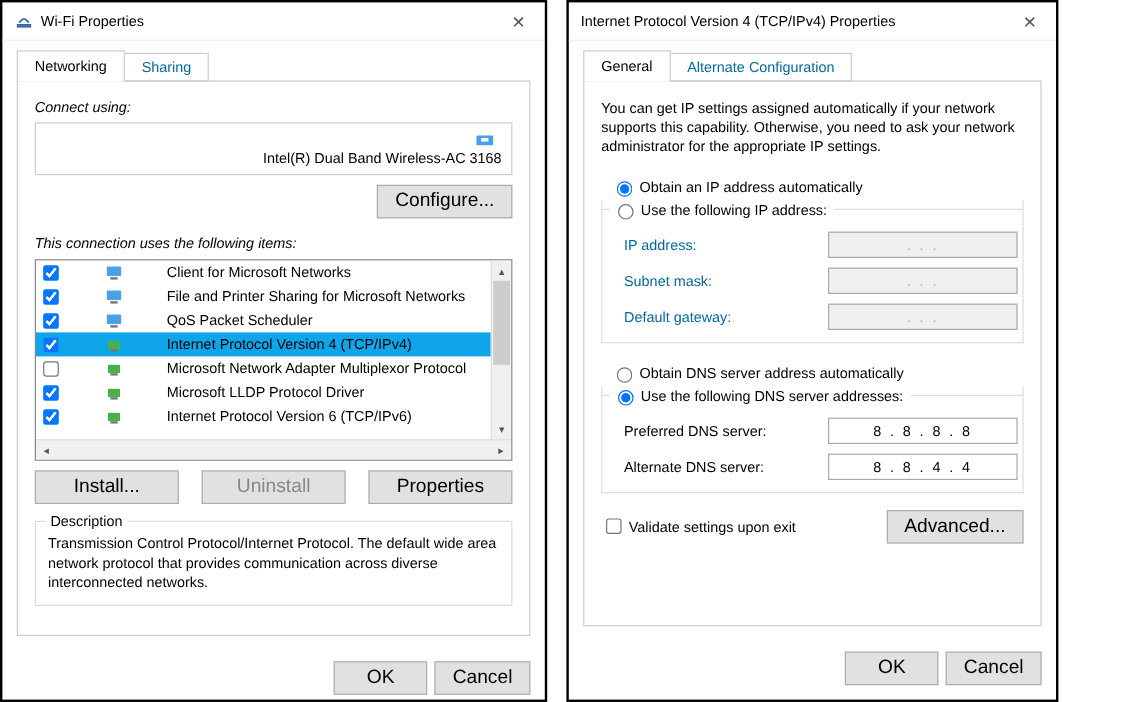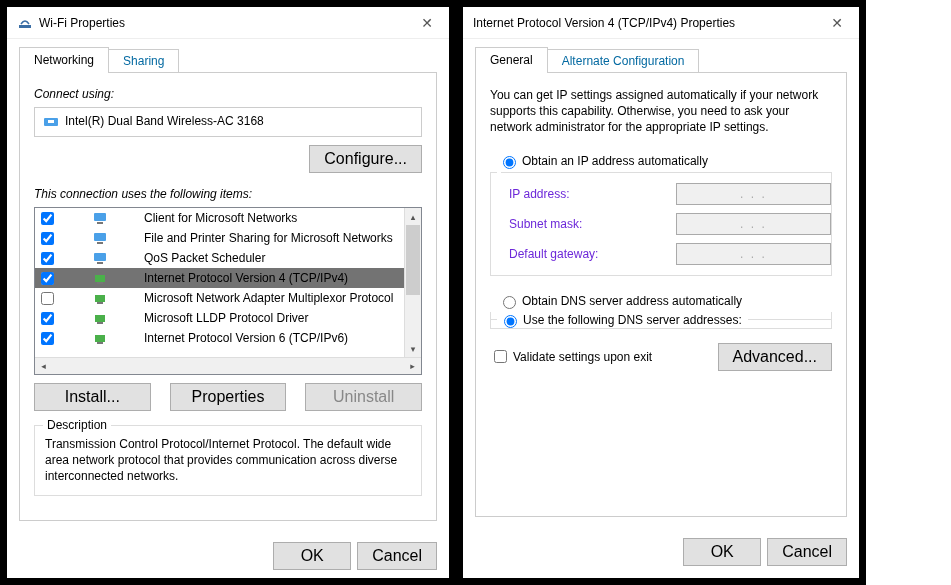--- a/index.html
+++ b/index.html
@@ -8,26 +8,26 @@
       font-family: "Segoe UI", Tahoma, sans-serif;
       font-size: 12px;
       color: #000;
       background: #fff;
       display: flex;
       width: 951px;
       height: 585px;
     }
     .dialog {
       background: #fff;
-      border: 7px solid #000000;
+      border: 2px solid #000000;
       display: flex;
       flex-direction: column;
     }
     .dialog-left { width: 456px; }
-    .dialog-right { width: 410px; }
+    .dialog-right { width: 410px; margin-left: 16px; }
     .titlebar {
       display: flex;
       align-items: center;
       padding: 6px 10px;
       height: 32px;
       border-bottom: 1px solid #eee;
     }
     .titlebar .title-text {
       flex: 1;
       font-size: 12px;
@@ -73,22 +73,23 @@
       flex: 1;
     }
     .label-row {
       margin-bottom: 6px;
       font-style: italic;
     }
     .adapter-box {
       border: 1px solid #ccc;
       padding: 6px 8px;
       display: flex;
-      align-items: flex-start;
+      align-items: flex-end;
       margin-bottom: 8px;
+      flex-direction: column;
     }
     .adapter-icon {
       margin-right: 6px;
       display: inline-flex;
     }
     .btn {
       background: #e1e1e1;
       border: 1px solid #adadad;
       padding: 4px 14px;
       min-width: 78px;
@@ -115,21 +116,21 @@
       width: calc(100% - 17px);
     }
     .list-item {
       display: flex;
       align-items: center;
       padding: 1px 4px;
       height: 20px;
       gap: 32px;
     }
     .list-item.selected {
-      background: #737373;
+      background: #0ea5e9;
     }
     .list-item input[type=checkbox] {
       margin: 0 6px 0 2px;
     }
     .item-icon {
       margin-right: 4px;
       display: inline-flex;
     }
     .vscroll {
       position: absolute;
@@ -217,21 +218,21 @@
       margin: 6px 0 6px 18px;
     }
     .field-row {
       display: flex;
       align-items: center;
       padding: 4px 0;
     }
     .field-row .fl {
       width: 170px;
     }
-    .field-row .fl.disabled { color: #6d28d9; }
+    .field-row .fl.disabled { color: #0369a1; }
     .ip-input {
       border: 1px solid #aaa;
       width: 158px;
       height: 22px;
       display: flex;
       align-items: center;
       justify-content: space-around;
       background: #fff;
       font-size: 12px;
       letter-spacing: 2px;
@@ -380,22 +381,22 @@
         <div class="arrow arrow-down">▾</div>
       </div>
       <div class="hscroll">
         <div class="arrow">◂</div>
         <div class="arrow">▸</div>
       </div>
     </div>
 
     <div class="btn-triple">
       <button class="btn">Install...</button>
+      <button class="btn disabled">Uninstall</button>
       <button class="btn">Properties</button>
-      <button class="btn disabled">Uninstall</button>
     </div>
 
     <div class="groupbox">
       <div class="groupbox-title">Description</div>
       <div style="line-height:1.35">Transmission Control Protocol/Internet Protocol. The default wide area network protocol that provides communication across diverse interconnected networks.</div>
     </div>
   </div>
 
   <div class="footer">
     <button class="btn">OK</button>
@@ -418,20 +419,24 @@
     <div class="intro-text">You can get IP settings assigned automatically if your network supports this capability. Otherwise, you need to ask your network administrator for the appropriate IP settings.</div>
 
     <div class="radio-row">
       <input type="radio" checked="" style="">
       <span>Obtain an IP address automatically</span>
     </div>
 
     <div class="group-frame">
       <div class="group-frame-head">
         <div class="line-left"></div>
+        <div class="radio-row" style="padding:0 2px">
+          <input type="radio" style="">
+          <span>Use the following IP address:</span>
+        </div>
         <div class="line-right"></div>
       </div>
       <div class="field-grid">
         <div class="field-row">
           <div class="fl disabled">IP address:</div>
           <div class="ip-input disabled">.     .     .</div>
         </div>
         <div class="field-row">
           <div class="fl disabled">Subnet mask:</div>
           <div class="ip-input disabled">.     .     .</div>
@@ -450,20 +455,30 @@
 
     <div class="group-frame">
       <div class="group-frame-head">
         <div class="line-left"></div>
         <div class="radio-row" style="padding:0 2px">
           <input type="radio" checked="" style="">
           <span>Use the following DNS server addresses:</span>
         </div>
         <div class="line-right"></div>
       </div>
+      <div class="field-grid">
+        <div class="field-row">
+          <div class="fl">Preferred DNS server:</div>
+          <div class="ip-input">8 . 8 . 8 . 8</div>
+        </div>
+        <div class="field-row">
+          <div class="fl">Alternate DNS server:</div>
+          <div class="ip-input">8 . 8 . 4 . 4</div>
+        </div>
+      </div>
     </div>
 
     <div class="bottom-row">
       <div class="checkrow">
         <input type="checkbox" style="">
         <span>Validate settings upon exit</span>
       </div>
       <button class="btn">Advanced...</button>
     </div>
   </div>

